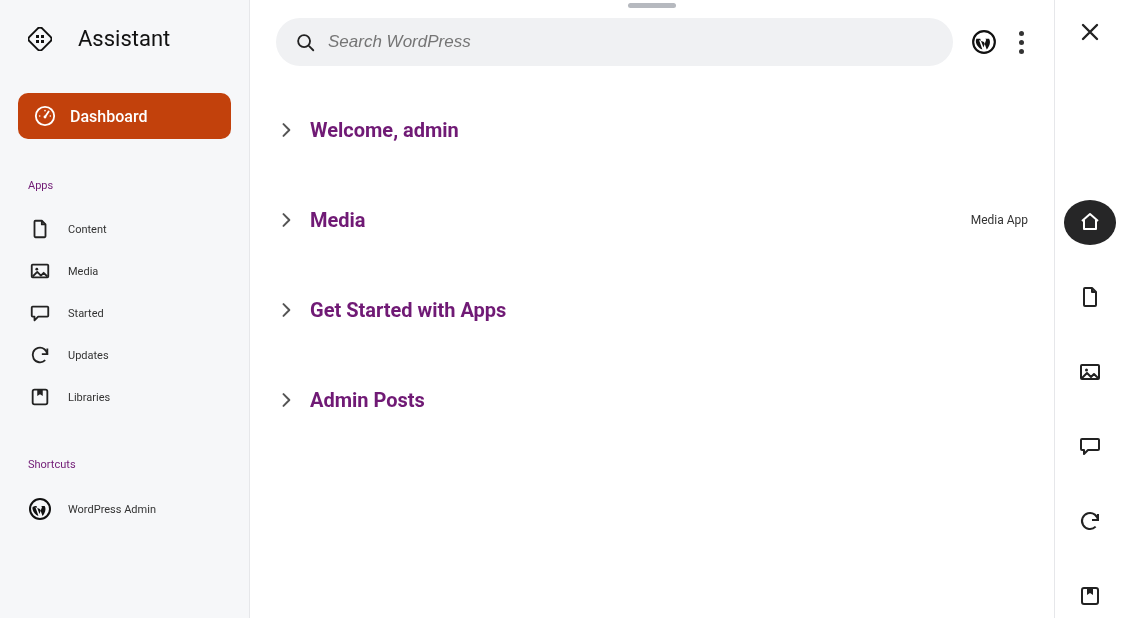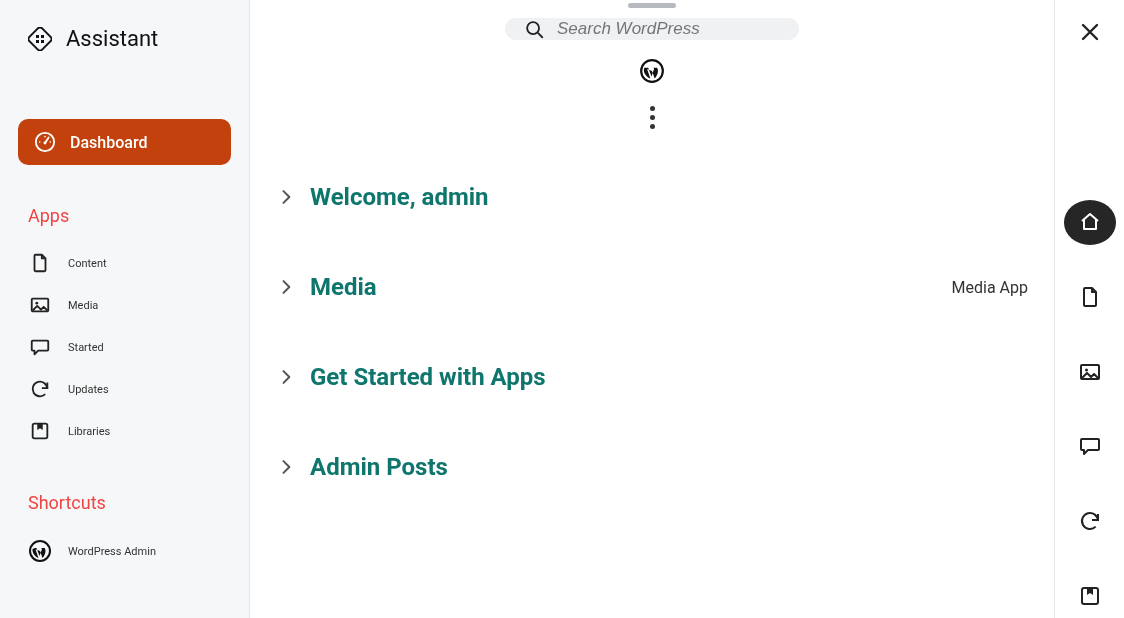--- a/index.html
+++ b/index.html
@@ -19,44 +19,44 @@
     height: 100%;
     background: #f6f7f9;
     border-right: 1px solid #e6e7ea;
     padding: 26px 18px 18px 18px;
     display: flex;
     flex-direction: column;
   }
   .brand {
     display: flex;
     align-items: center;
-    gap: 14px;
+    gap: 26px;
     padding-left: 10px;
-    margin-bottom: 68px;
+    margin-bottom: 42px;
   }
   .brand-title {
     font-size: 22px;
     font-weight: 400;
     color: #111;
   }
   .nav-pill {
     display: flex;
     align-items: center;
     gap: 14px;
     background: #c2410c;
     color: #fff;
     border-radius: 10px;
     padding: 12px 16px;
     font-size: 16px;
     font-weight: 500;
     cursor: pointer;
   }
   .section-label {
-    font-size: 18px;
-    color: #ef4444;
+    font-size: 11px;
+    color: #701a75;
     margin-top: 40px;
     margin-bottom: 16px;
     padding-left: 10px;
   }
   .nav-item {
     display: flex;
     align-items: center;
     gap: 16px;
     padding: 10px 10px;
     font-size: 11px;
@@ -80,21 +80,20 @@
     height: 5px;
     background: #b6b9bf;
     border-radius: 3px;
     margin: 3px auto 10px auto;
   }
   .topbar {
     display: flex;
     align-items: center;
     gap: 18px;
     margin-bottom: 34px;
-    flex-direction: column;
   }
   .search {
     flex: 1;
     display: flex;
     align-items: center;
     gap: 12px;
     height: 48px;
     background: #f0f1f3;
     border-radius: 26px;
     padding: 0 18px;
@@ -112,27 +111,27 @@
   .section-row {
     display: flex;
     align-items: center;
     gap: 14px;
     min-height: 60px;
     padding: 4px 0;
     margin-bottom: 30px;
     cursor: pointer;
   }
   .section-row h2 {
-    font-size: 24px;
+    font-size: 20px;
     font-weight: 700;
-    color: #0f766e;
+    color: #701a75;
   }
   .section-row .tail {
     margin-left: auto;
-    font-size: 16px;
+    font-size: 12px;
     color: #333;
   }
 
   
   .rail {
     width: 70px;
     height: 100%;
     border-left: 1px solid #e6e7ea;
     display: flex;
     flex-direction: column;

